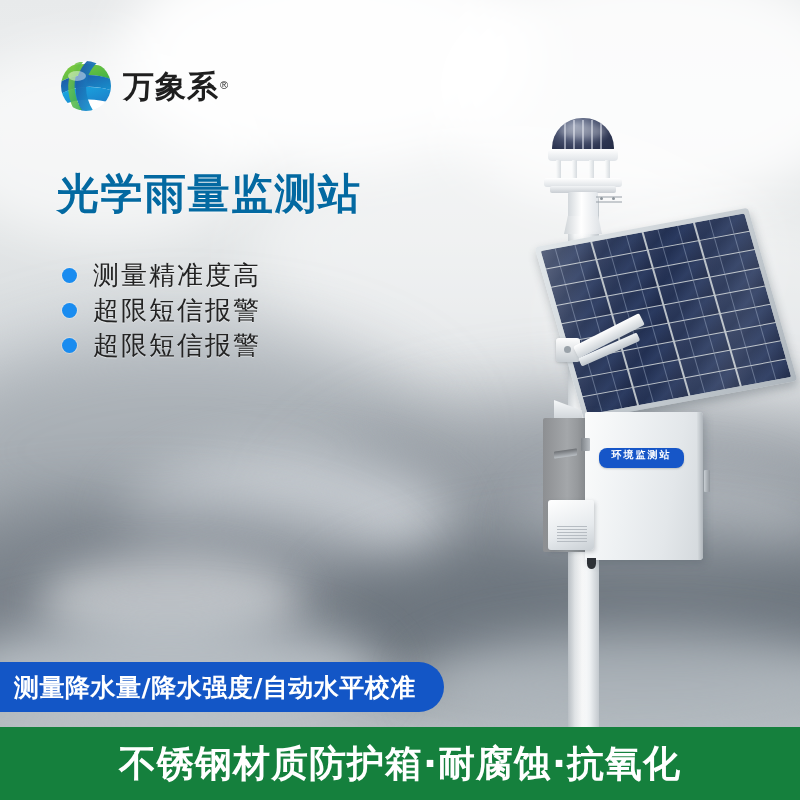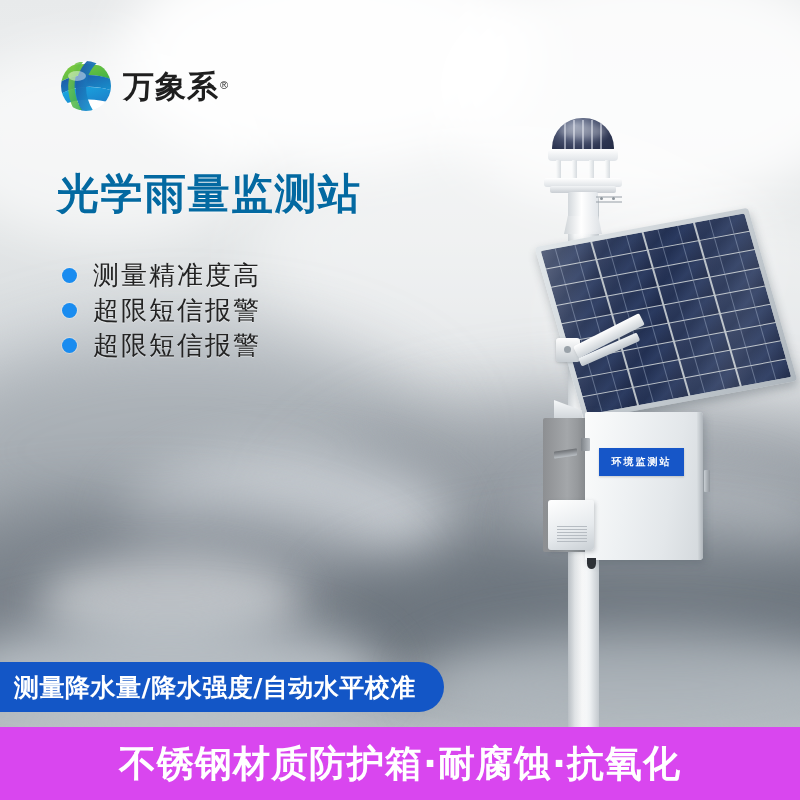--- a/index.html
+++ b/index.html
@@ -54,21 +54,21 @@
                 text-shadow:0 1px 1px rgba(255,255,255,.5); }
 
   
   .pill { position:absolute; left:0; top:662px; height:50px; background:#1356c6;
           border-radius:0 26px 26px 0; display:flex; align-items:center;
           padding:0 28px 0 14px; }
   .pill-text { color:#fff; font-size:25px; font-weight:bold; letter-spacing:.5px;
                font-family:"DejaVu Sans","Liberation Sans",sans-serif; white-space:nowrap; }
 
   
-  .bottombar { position:absolute; left:0; right:0; bottom:0; height:73px; background:#d946ef;
+  .bottombar { position:absolute; left:0; right:0; bottom:0; height:73px; background:#15803d;
                display:flex; align-items:center; justify-content:center; }
   .bottombar-text { color:#fff; font-size:37px; font-weight:bold; letter-spacing:1px;
                     font-family:"DejaVu Sans","Liberation Sans",sans-serif; white-space:nowrap; }
 
   
   .product { position:absolute; left:480px; top:100px; width:320px; height:630px; }
 
   
   .mast { position:absolute; left:88px; top:97px; width:31px; height:533px;
           background:linear-gradient(90deg,#cdd2d6 0%,#f4f6f7 22%,#ffffff 45%,#eef1f3 70%,#c3c9ce 100%);
@@ -144,22 +144,22 @@
               background:linear-gradient(90deg,#8d8f92 0%,#a4a7aa 55%,#8a8d90 100%);
               border-radius:2px 0 0 2px; }
   .cab-side-slot { position:absolute; left:11px; top:32px; width:23px; height:7px;
               background:linear-gradient(180deg,#6d7074,#babfc4); border-radius:1px;
               transform:skewY(-8deg); }
   .cab-door { position:absolute; left:42px; top:0; width:118px; height:148px;
               background:linear-gradient(100deg,#fbfcfc 0%,#eef1f3 38%,#e3e7ea 70%,#d3d8dc 100%);
               border-radius:2px 4px 4px 2px; box-shadow:2px 3px 8px rgba(70,80,90,.28); }
   .cab-door-edge { position:absolute; right:0; top:0; width:6px; height:148px;
               background:linear-gradient(90deg,#d9dee1,#aeb4ba); border-radius:0 4px 4px 0; }
-  .cab-label { position:absolute; left:56px; top:36px; width:85px; height:28px;
-              background:#1656c8; border-radius:0; display:flex; align-items:center;
+  .cab-label { position:absolute; left:56px; top:36px; width:85px; height:20px;
+              background:#1656c8; border-radius:8px; display:flex; 
               justify-content:center; box-shadow:0 1px 2px rgba(0,0,0,.18); }
   .cab-label-text { color:#fff; font-size:10px; font-weight:bold; letter-spacing:2px;
               font-family:"DejaVu Sans","Liberation Sans",sans-serif; white-space:nowrap; }
   .hinge { position:absolute; left:38px; width:9px; height:13px;
               background:linear-gradient(90deg,#7e8388,#b9bec3); border-radius:1px; }
   .latch { position:absolute; right:-3px; top:58px; width:6px; height:22px;
               background:linear-gradient(90deg,#c8ced3,#8f959b); border-radius:1px; }
   .vent-box { position:absolute; left:5px; top:88px; width:46px; height:50px;
               background:linear-gradient(160deg,#ffffff,#e6eaed 60%,#c9cfd4);
               border-radius:3px; box-shadow:1px 2px 4px rgba(70,80,90,.3); }

